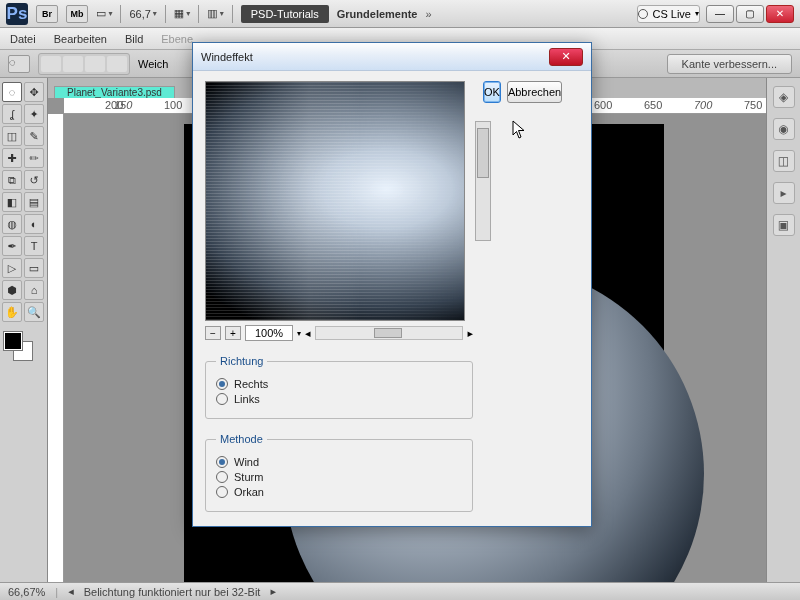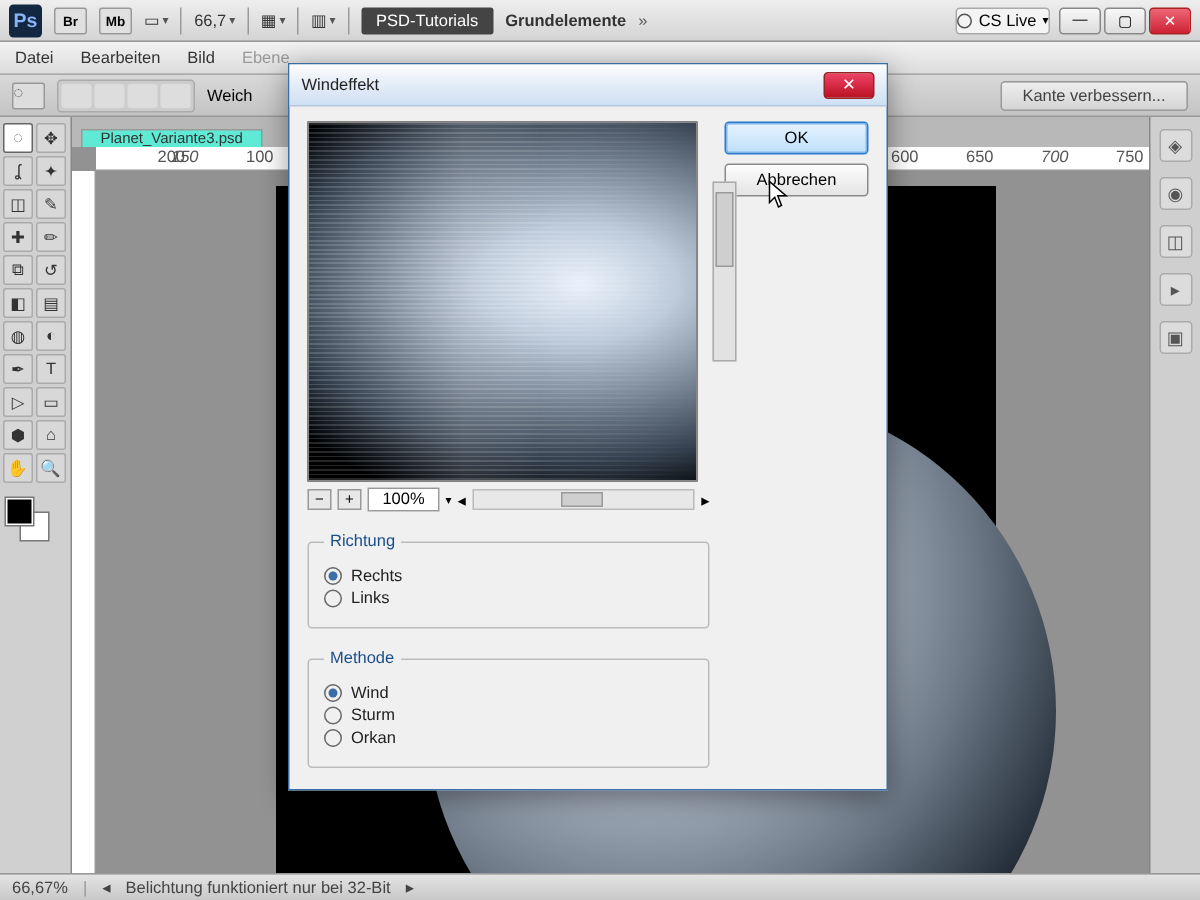--- a/index.html
+++ b/index.html
@@ -1,18 +1,18 @@
 <!DOCTYPE html>
 <html><head>
 <meta charset="utf-8">
 <style>
 *{box-sizing:border-box;margin:0;padding:0;font-family:"Segoe UI",Tahoma,sans-serif;font-size:11px}
 body{width:800px;height:600px;overflow:hidden;background:#b8b8b8;position:relative}
 .topbar{height:28px;background:linear-gradient(#eee,#d4d4d4);display:flex;align-items:center;padding:0 6px;gap:8px;border-bottom:1px solid #999}
-.ps-logo{width:22px;height:22px;background:#142740;color:#8ab4f8;font-weight:bold;font-size:13px;display:flex;align-items:center;justify-content:center;border-radius:3px}
+.ps-logo{width:22px;height:22px;background:#142740;color:#8ab4f8;font-weight:bold;font-size:17px;display:flex;align-items:center;justify-content:center;border-radius:3px}
 .br-badge,.mb-badge{width:22px;height:18px;background:#e0e0e0;border:1px solid #999;display:flex;align-items:center;justify-content:center;font-size:9px;font-weight:bold;border-radius:2px}
 .top-sep{width:1px;height:18px;background:#999}
 .top-dd{display:flex;align-items:center;gap:2px;color:#333}
 .top-dd::after{content:"▾";font-size:8px;color:#555}
 .ws-active{background:#444;color:#fff;padding:3px 10px;border-radius:2px}
 .ws-inactive{color:#333;font-weight:bold}
 .top-right{margin-left:auto;display:flex;align-items:center;gap:6px}
 .cslive{display:flex;align-items:center;gap:4px;padding:2px 0;border:1px solid #aaa;border-radius:3px;background:#f4f4f4}
 .cslive-dot{width:10px;height:10px;border:1.5px solid #555;border-radius:50%}
 .winbtns{display:flex;gap:2px}
@@ -61,21 +61,21 @@
 .preview-sb{display:flex;align-items:center;gap:4px;margin-top:4px;font-size:10px}
 .pv-btn{width:16px;height:14px;border:1px solid #999;background:#e8e8e8;display:flex;align-items:center;justify-content:center;font-size:10px}
 .pv-zoom{width:48px;text-align:center;border:1px solid #999;padding:1px 2px;background:#fff}
 .pv-track{flex:1;height:14px;border:1px solid #bbb;background:#e8e8e8;position:relative}
 .pv-thumb{position:absolute;left:40%;top:1px;width:28px;height:10px;background:#cfcfcf;border:1px solid #999}
 .fieldset{border:1px solid #bbb;border-radius:3px;margin-top:14px;padding:8px 10px 10px}
 .fieldset legend{padding:0 4px;color:#1a4e8a}
 .radio-row{display:flex;align-items:center;gap:6px;margin:3px 0;color:#222}
 .radio{width:12px;height:12px;border:1px solid #666;border-radius:50%;display:inline-flex;align-items:center;justify-content:center}
 .radio.checked::after{content:"";width:6px;height:6px;background:#3b6ea5;border-radius:50%}
-.dlg-right{display:flex;flex-direction:column;gap:6px;width:96px}
+.dlg-right{display:flex;flex-direction:row;gap:6px;width:96px}
 .dlg-btn{height:22px;border:1px solid #8a8a8a;border-radius:3px;background:linear-gradient(#fdfdfd,#e4e4e4);display:flex;align-items:center;justify-content:center}
 .dlg-btn.primary{background:linear-gradient(#e8f3ff,#bde0fb);border-color:#2d7bd0;box-shadow:0 0 0 1px #7fb6ec inset}
 .cursor{position:absolute;left:512px;top:120px;width:14px;height:20px;z-index:60}
 .cursor svg{width:14px;height:20px}
 .vscroll{position:absolute;right:0;top:150px;width:16px;height:120px;background:#e2e2e2;border:1px solid #aaa}
 .vthumb{position:absolute;left:1px;top:6px;width:12px;height:50px;background:#cfcfcf;border:1px solid #999}
 .hidden-menu{color:#999}
 </style>
 </head>
 <body>

